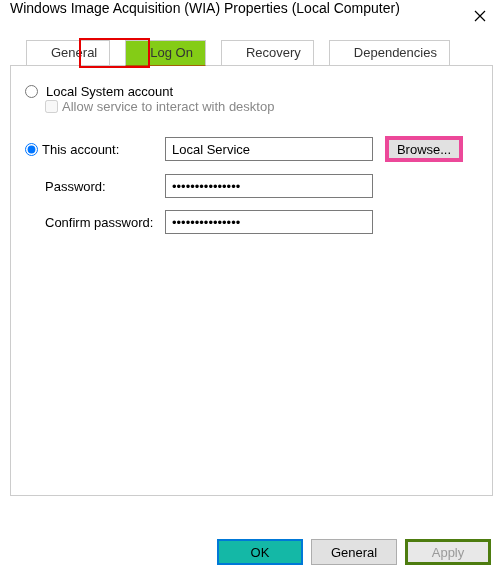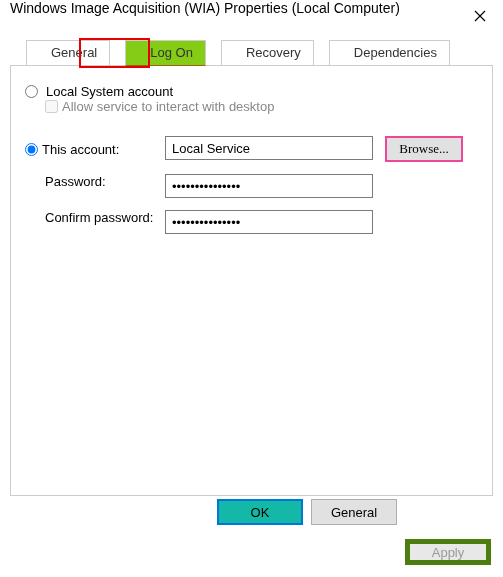--- a/index.html
+++ b/index.html
@@ -97,20 +97,21 @@
       color: #888;
     }
     .indent-checkbox input {
       margin-right: 4px;
     }
     .form-grid {
       margin-left: 0;
     }
     .form-row {
       display: flex;
+      align-items: center;
       margin-bottom: 12px;
     }
     .form-row .lbl {
       width: 140px;
       padding-left: 20px;
     }
     .form-row.first .lbl {
       padding-left: 0;
       display: flex;
       align-items: center;
@@ -122,23 +123,22 @@
       padding: 2px 6px;
       border: 1px solid #7a7a7a;
       background: #fff;
       font-size: 13px;
     }
     .browse-btn {
       margin-left: 12px;
       width: 78px;
       height: 26px;
       background: #e1e1e1;
-      border: 2px solid #ec4899;
-      cursor: pointer;
-      font-family: Liberation Serif, serif;
+      border: 4px solid #ec4899;
+      cursor: pointer;
     }
     .button-bar {
       position: absolute;
       bottom: 12px;
       right: 12px;
       display: flex;
       gap: 8px;
     }
     .button-bar button {
       width: 86px;
@@ -147,23 +147,22 @@
       border: 1px solid #adadad;
       cursor: pointer;
     }
     .button-bar button.primary {
       background: #14b8a6;
       border: 2px solid #0078d7;
     }
     .button-bar button:disabled {
       color: #9a9a9a;
       background: #e8e8e8;
-      border: 5px solid #4d7c0f;
+      border: 3px solid #4d7c0f;
       cursor: default;
-      margin-top: 40px;
     }
     input[type="radio"], input[type="checkbox"] {
       margin: 0 4px 0 0;
     }
   </style>
 </head>
 <body>
 
 <div class="titlebar">
   <div class="titlebar-title">Windows Image Acquisition (WIA) Properties (Local Computer)</div>

